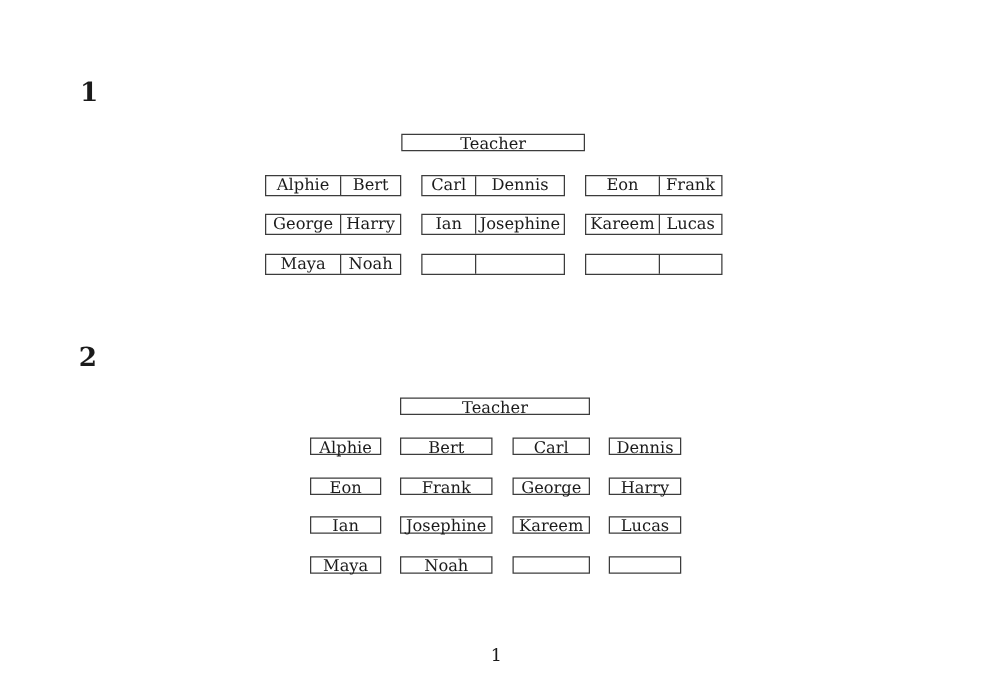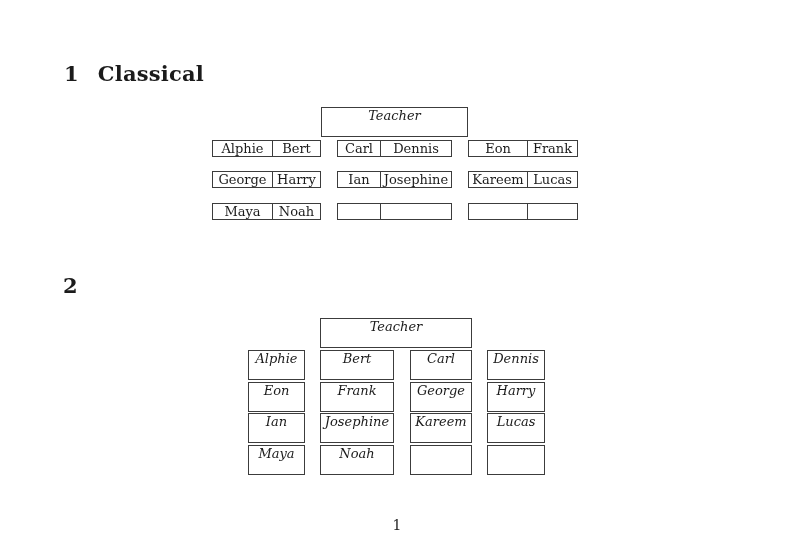--- a/index.html
+++ b/index.html
@@ -17,28 +17,27 @@
     display: flex;
     gap: 19px;
     font-weight: bold;
     font-size: 21px;
     line-height: 24px;
     letter-spacing: 0.2px;
   }
   .box {
     position: absolute;
     box-sizing: border-box;
-    height: 30px;
+    height: 14px;
     border: 1px solid #3c3c3c;
     background: #ffffff;
     font-size: 13px;
     line-height: 15px;
     text-align: center;
     white-space: nowrap;
-    font-style: italic;
   }
   .pairbox {
     position: absolute;
     box-sizing: border-box;
     height: 17px;
     border: 1px solid #3c3c3c;
     background: #ffffff;
     display: flex;
     font-size: 13px;
     line-height: 15px;
@@ -55,21 +54,20 @@
     font-size: 14px;
   }
 </style>
 </head>
 <body>
 
 <div class="page">
 
   <div class="sec-heading" style="left:64px; top:62px;">
     <span>1</span>
-    <span>Classical</span>
   </div>
 
   <div class="box" style="left:321px; top:107px; width:147px;">
     <span>Teacher</span>
   </div>
 
   <div class="pairbox" style="left:212px; top:140px; width:109px;">
     <span class="seat seat-l" style="width:59px;">Alphie</span>
     <span class="seat seat-r">Bert</span>
   </div>

